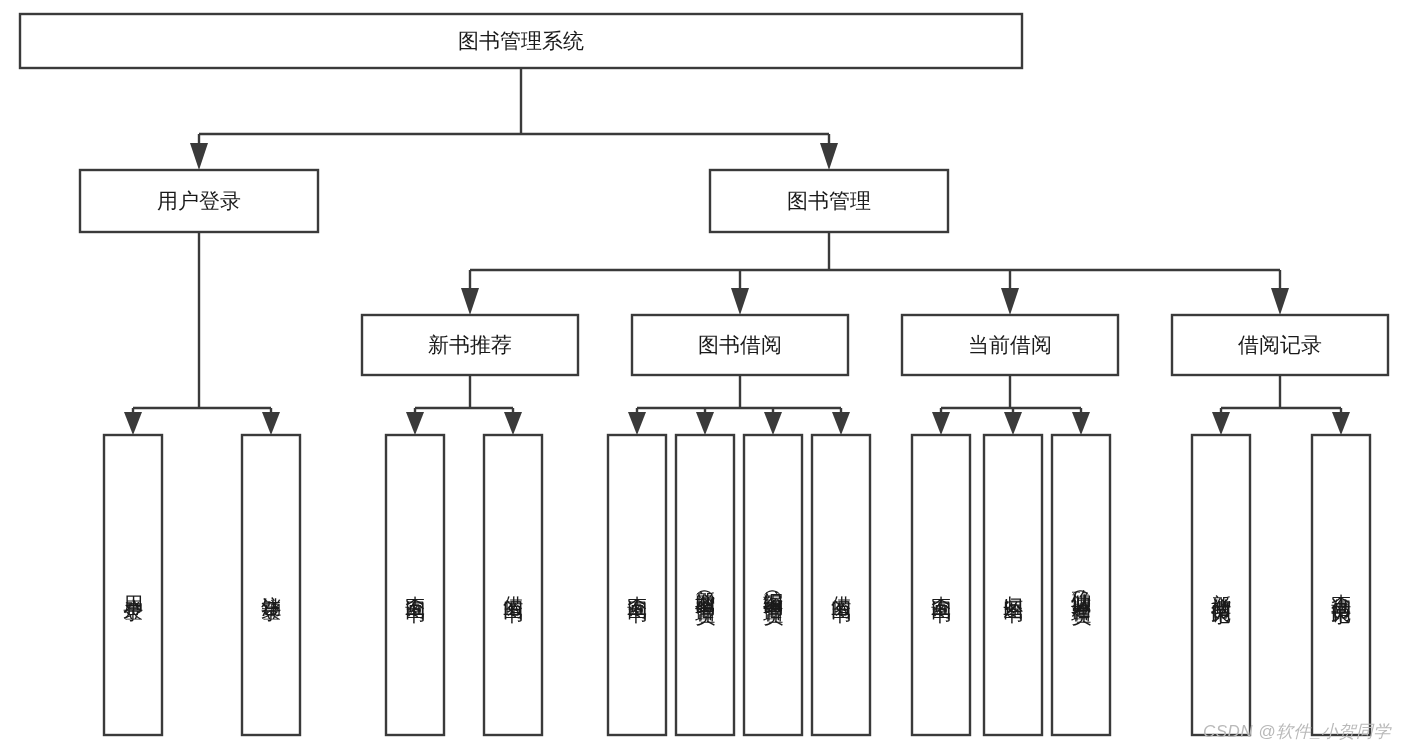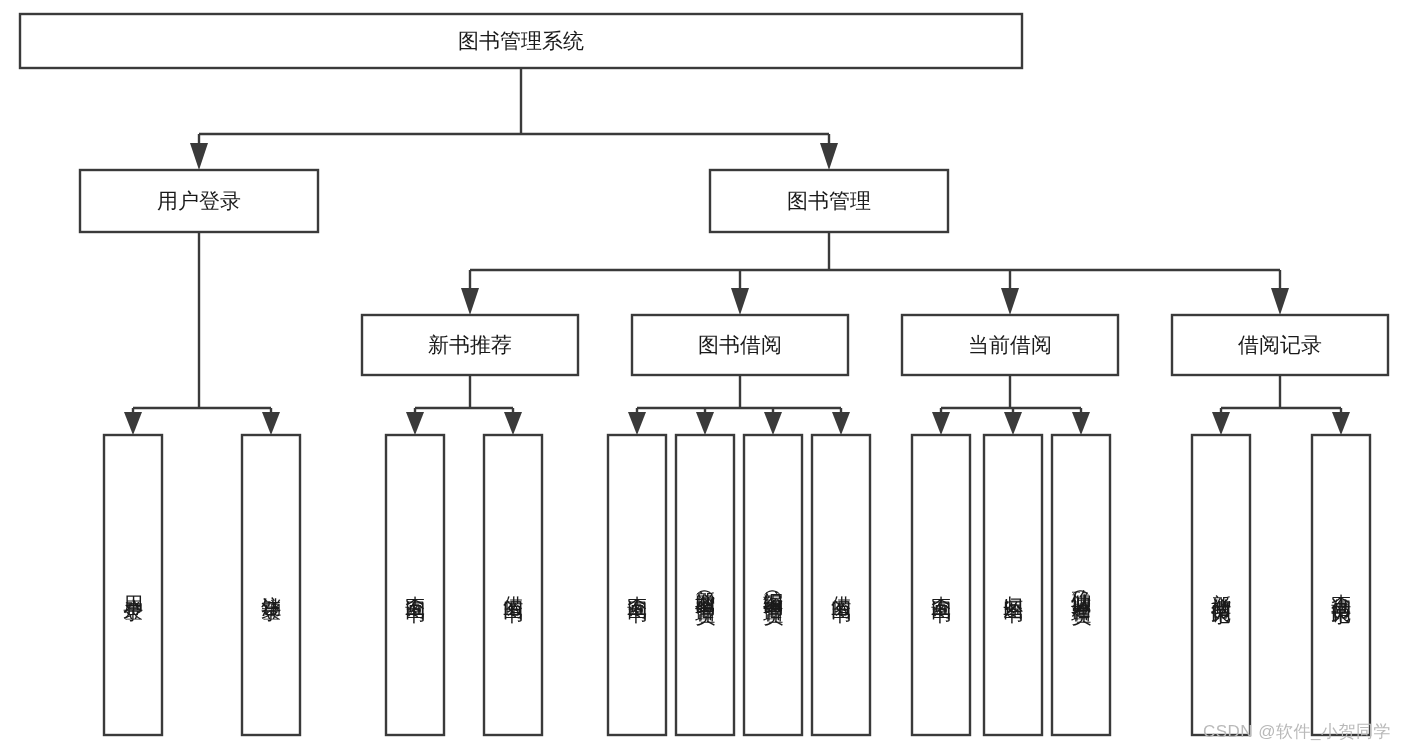--- a/index.html
+++ b/index.html
@@ -60,20 +60,21 @@
   }
   .watermark {
     position: absolute;
     right: 14px;
     bottom: 4px;
     font-family: "Liberation Sans", "DejaVu Sans", sans-serif;
     font-size: 17px;
     color: #b9b9b9;
     letter-spacing: 0.5px;
     white-space: nowrap;
+    font-style: italic;
   }
 </style>
 </head>
 <body>
 
 <svg id="diagram" viewBox="0 0 1405 747" width="1405" height="747" xmlns="http://www.w3.org/2000/svg">
 
   <g>
     <path class="connector" d="M521,68 L521,134"></path>
     <path class="connector" d="M199,134 L829,134"></path>

